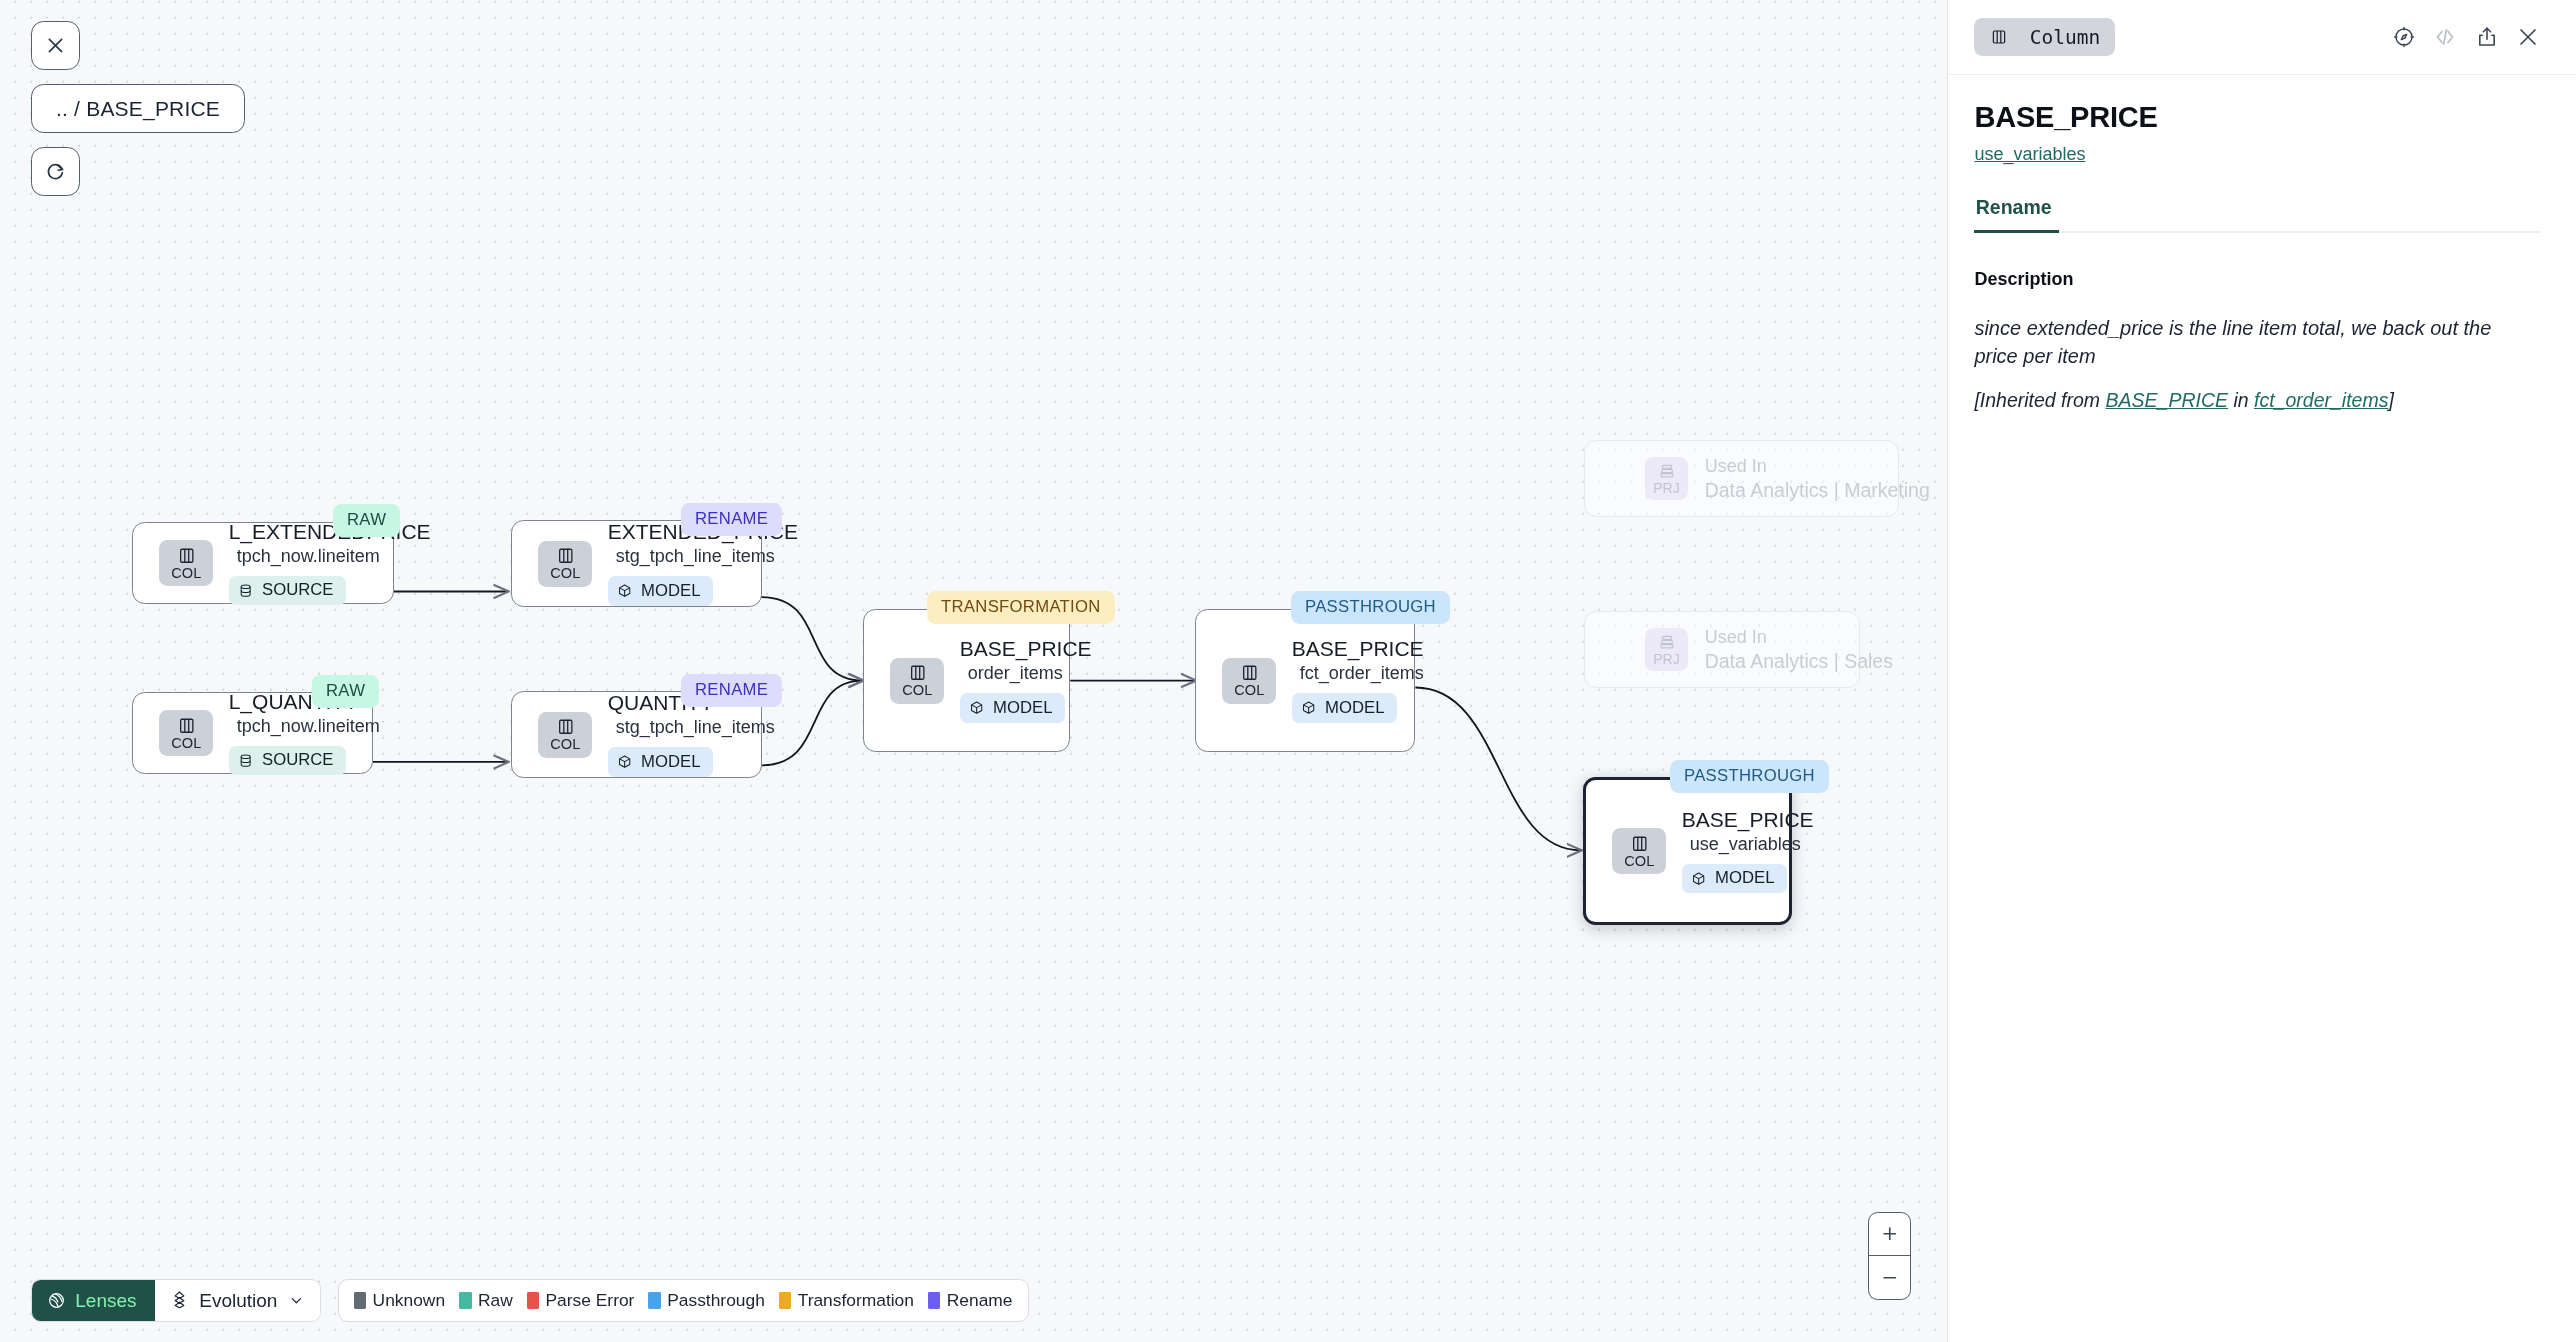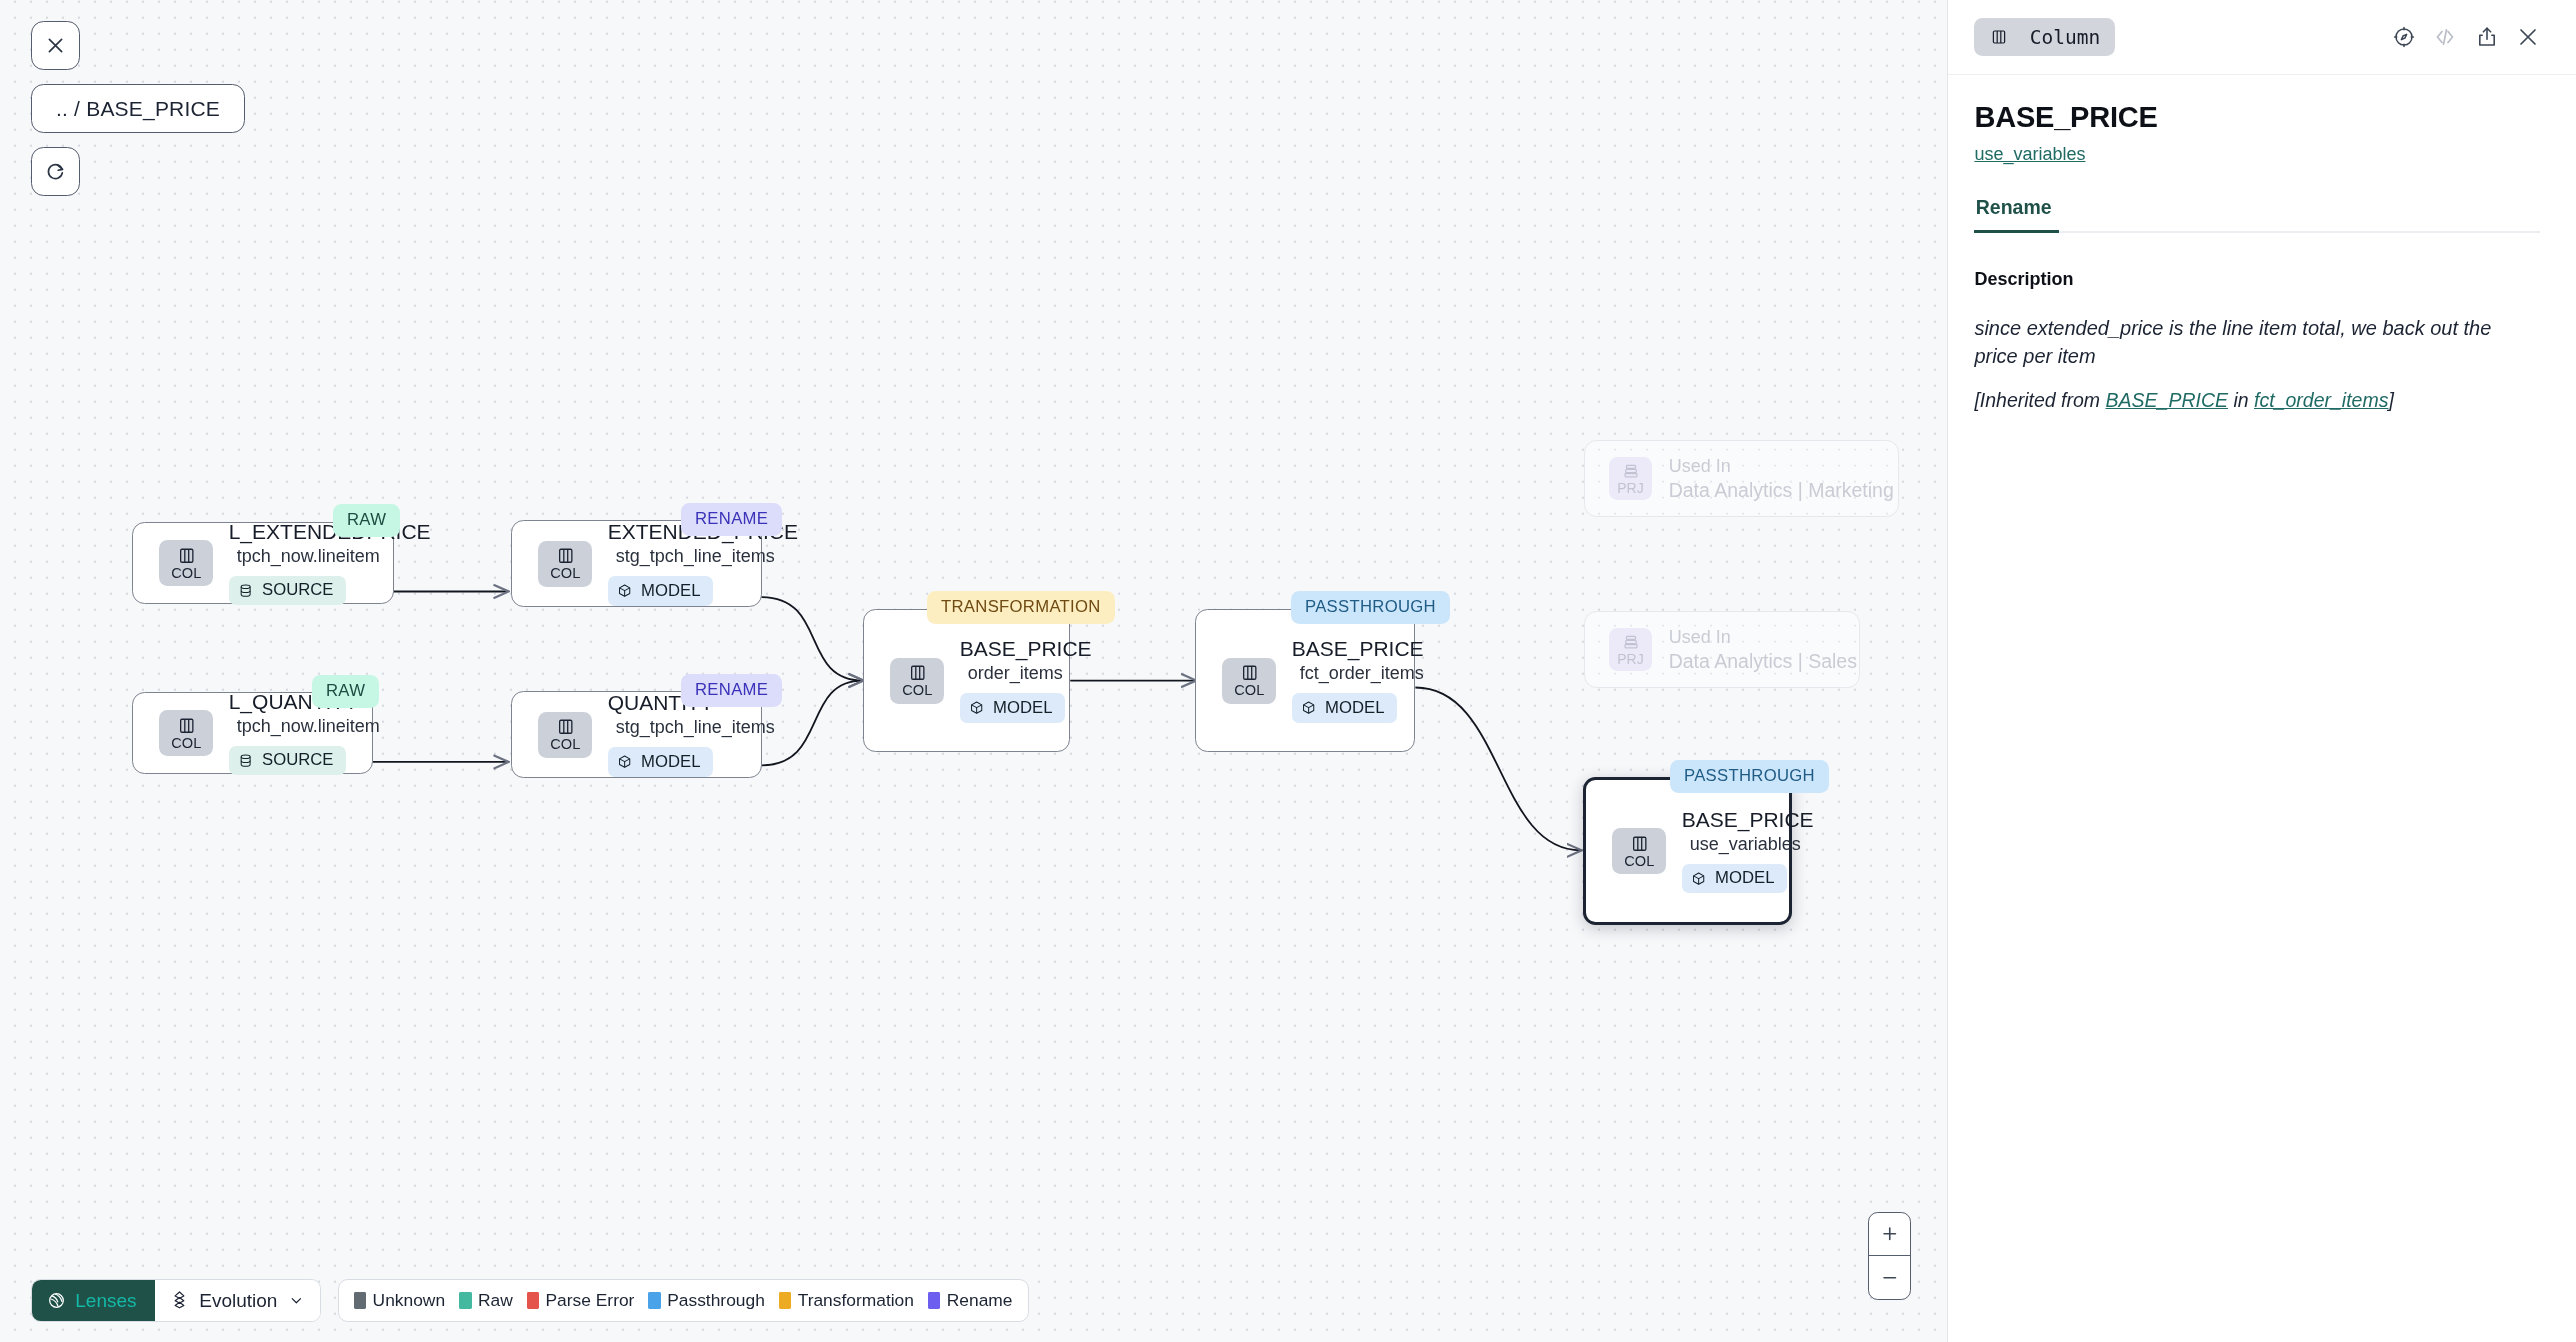--- a/index.html
+++ b/index.html
@@ -109,21 +109,21 @@
     border: 1.4px solid #e6e8ed;
     border-radius: 12.5px;
     z-index: 8;
   }
   .node-faded .node-inner { gap: 16.7px; padding-left: 24px; }
   .chip-prj {
     width: 43px; height: 43px;
     background: #eceaf8;
     border-radius: 8.4px;
     display: flex; flex-direction: column; align-items: center; justify-content: center;
-    gap: 0.7px; flex: 0 0 auto;
+    gap: 0.7px; flex: 0 0 auto; margin-left: 36px;
   }
   .chip-prj .lbl { font-size: 14px; color: #c2c3d2; line-height: 1; }
   .faded-t1 { font-size: 18px; color: #c9ccd4; line-height: 1.25; }
   .faded-t2 { font-size: 19.5px; color: #c9ccd4; line-height: 1.25; white-space: nowrap; }
 
   
   #edges { position: absolute; inset: 0; width: 1947px; height: 1343px; z-index: 10; pointer-events: none; }
 
   
   #zoom-ctl {
@@ -149,21 +149,21 @@
   }
   .lens-group {
     display: flex; align-items: stretch;
     height: 43px;
     border: 1.4px solid #d8dce3;
     border-radius: 9.7px;
     overflow: hidden;
     background: #fff;
   }
   .lens-btn {
-    background: #1f5149; color: #14b8a6;
+    background: #1f5149; color: #86efac;
     display: flex; align-items: center; gap: 9px;
     padding: 0 18px 0 15.3px;
     font-size: 19px;
     cursor: pointer;
   }
   .evo-btn {
     background: #fff; color: #1c2433;
     display: flex; align-items: center; gap: 10.4px;
     padding: 0 15.3px;
     font-size: 19px;

